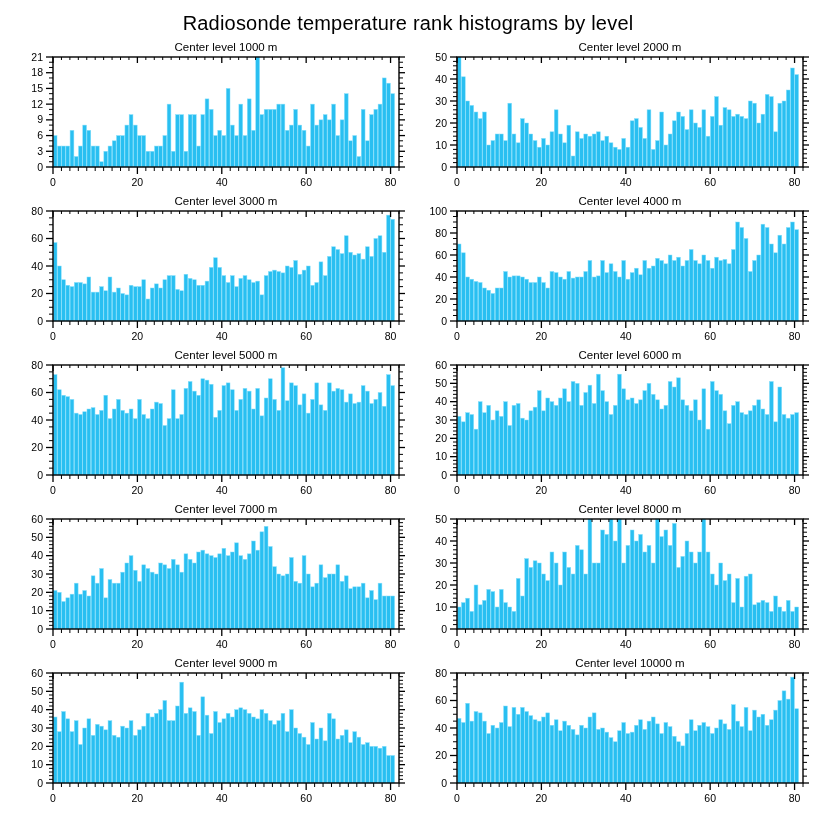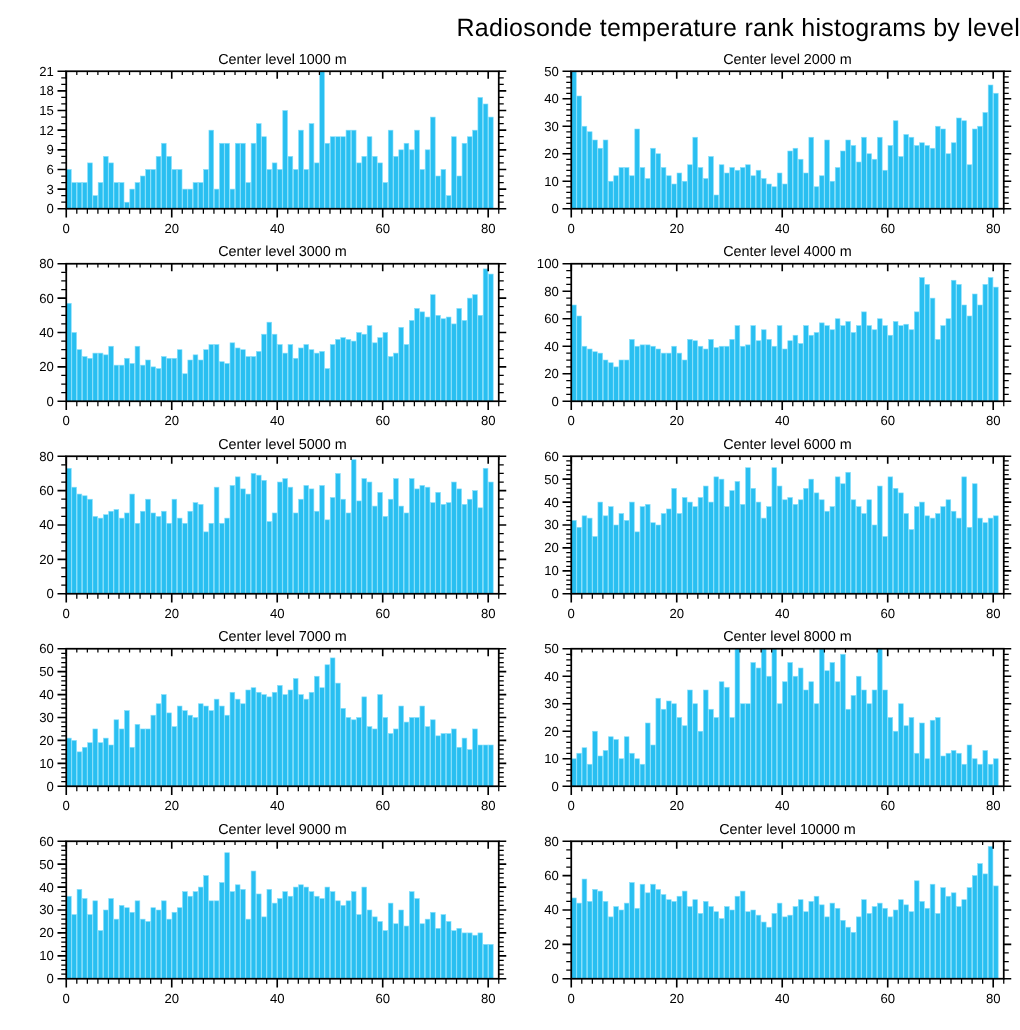--- a/index.html
+++ b/index.html
@@ -1,19 +1,19 @@
 <!DOCTYPE html>
 <html><head>
 <meta charset="utf-8">
 <style>
   html,body{margin:0;padding:0;background:#ffffff;color:#000;}
   body{font-family:"Liberation Sans",sans-serif;width:816px;}
   h1.page-title{
     font-family:"Liberation Sans",sans-serif;
-    font-size:20px;font-weight:400;text-align:right;
+    font-size:20px;font-weight:400;text-align:center;
     margin:12px 0 4px 0;letter-spacing:0.2px;
   }
   #charts-grid{
     display:grid;
     grid-template-columns:repeat(2,398px);
     justify-content:center;
     column-gap:6px;row-gap:0;
   }
   .subplot-cell{line-height:0;}
   svg text{fill:#000;}

